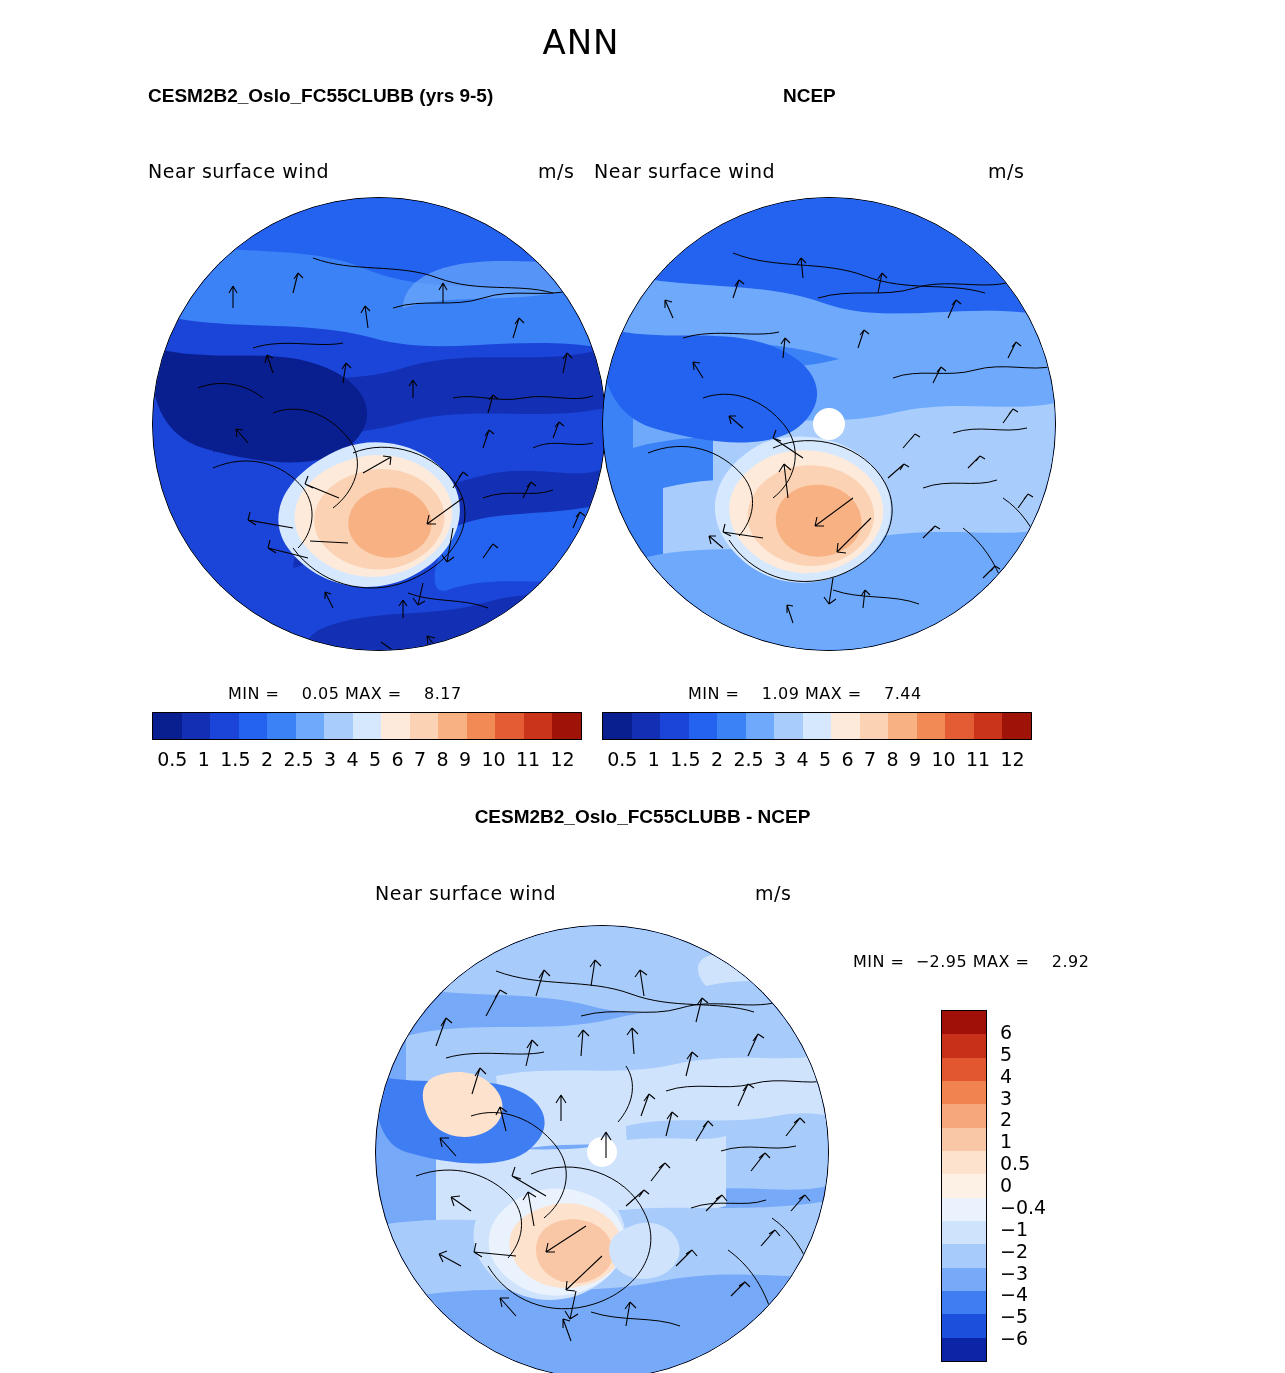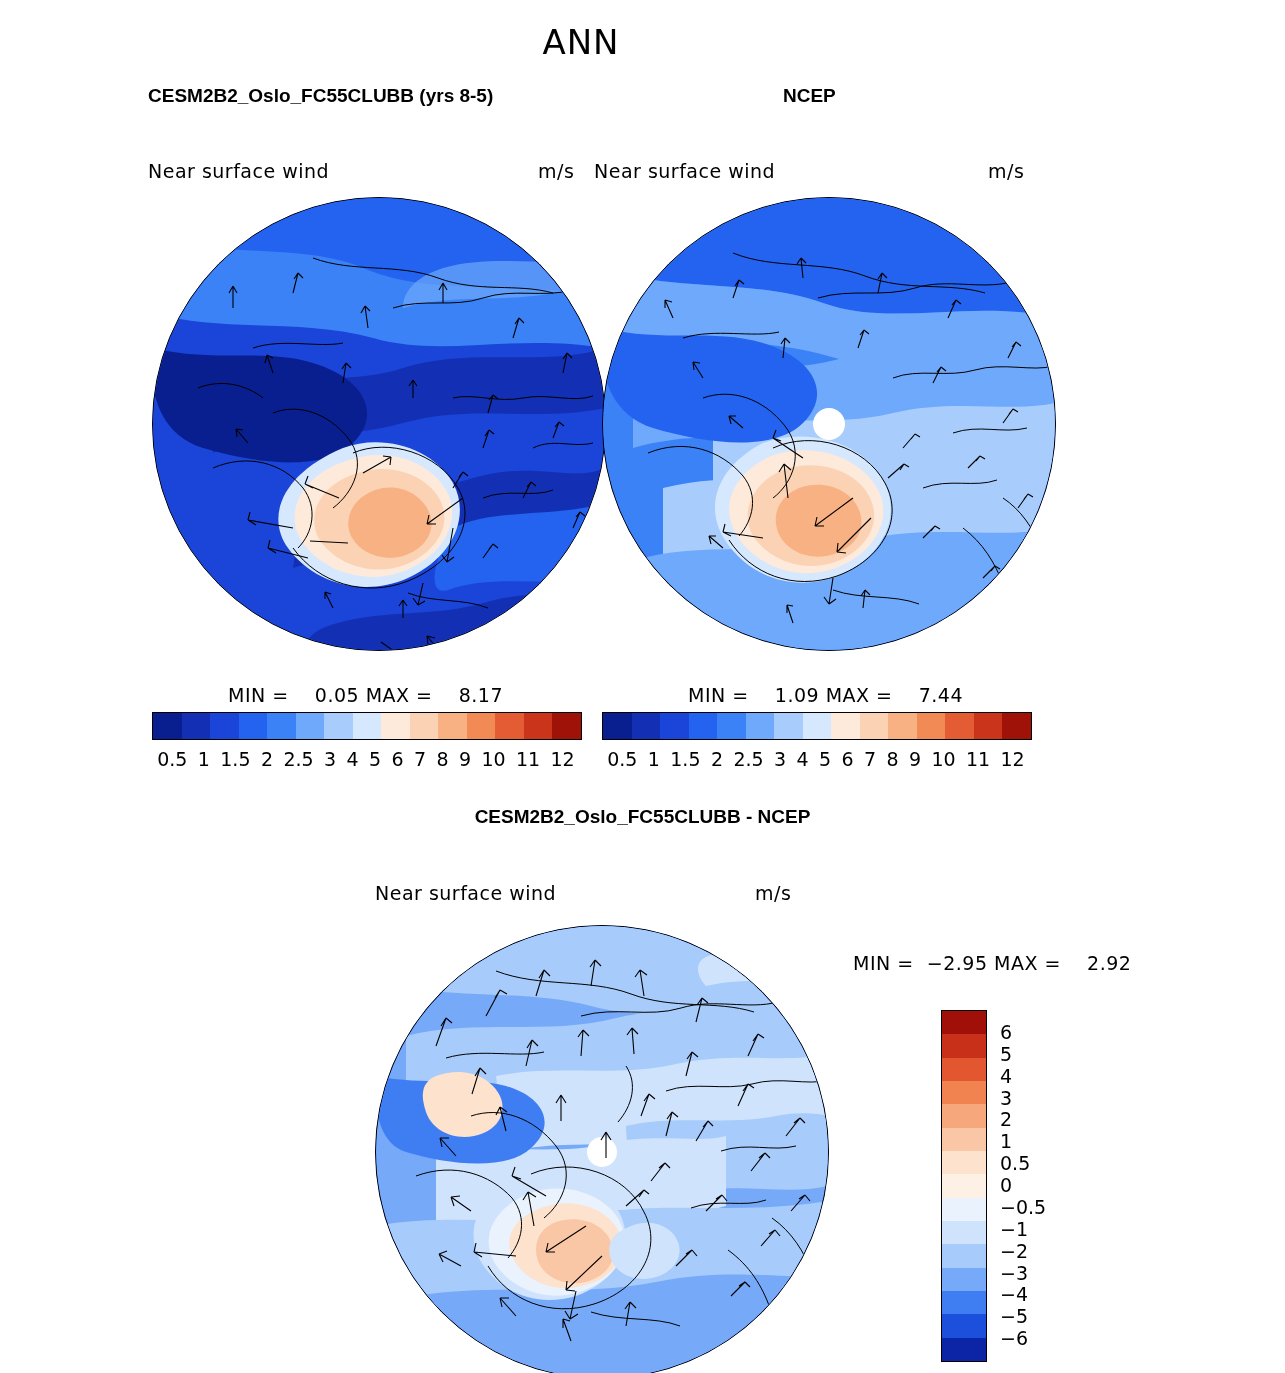--- a/index.html
+++ b/index.html
@@ -10,21 +10,21 @@
   .hdr-left{left:148px;top:85px;}
   .hdr-right{left:783px;top:85px;}
   .hdr-diff{left:0;top:806px;width:1285px;text-align:center;}
   .lbl{font-family:"DejaVu Sans",sans-serif;font-size:19px;letter-spacing:.5px;}
   .lbl-nsw1{left:148px;top:160px;}
   .lbl-ms1{left:538px;top:160px;}
   .lbl-nsw2{left:594px;top:160px;}
   .lbl-ms2{left:988px;top:160px;}
   .lbl-nsw3{left:375px;top:882px;}
   .lbl-ms3{left:755px;top:882px;}
-  .minmax{font-family:"DejaVu Sans",sans-serif;font-size:19px;letter-spacing:.5px;white-space:pre;}
+  .minmax{font-family:"DejaVu Sans",sans-serif;font-size:16px;letter-spacing:.5px;white-space:pre;}
   .mm1{left:228px;top:684px;}
   .mm2{left:676px;top:684px;margin-left:12px;}
   .mm3{left:853px;top:952px;}
   .cbar-wrap{height:26px;display:flex;border:1px solid #000;box-sizing:content-box;}
   .cbar-wrap div{flex:1 1 auto;height:100%;}
   .cb1{left:152px;top:712px;width:428px;}
   .cb2{left:602px;top:712px;width:428px;}
   .cb-ticks{display:flex;font-family:"DejaVu Sans",sans-serif;font-size:19px;}
   .cb-ticks span{flex:1 1 auto;text-align:center;}
   .ct1{left:140px;top:748px;width:452px;}
@@ -37,21 +37,21 @@
   .m1{left:152px;top:197px;width:452px;height:452px;}
   .m2{left:602px;top:197px;width:452px;height:452px;}
   .m3{left:375px;top:925px;width:452px;height:452px;}
   .map svg{display:block;width:100%;height:100%;}
 </style>
 </head>
 <body>
 
 <div class="abs ttl-ann">ANN</div>
 
-<div class="abs hdr hdr-left">CESM2B2_Oslo_FC55CLUBB (yrs 8-5)</div>
+<div class="abs hdr hdr-left">CESM2B2_Oslo_FC55CLUBB (yrs 9-5)</div>
 <div class="abs hdr hdr-right">NCEP</div>
 
 <div class="abs lbl lbl-nsw1">Near surface wind</div>
 <div class="abs lbl lbl-ms1">m/s</div>
 <div class="abs lbl lbl-nsw2">Near surface wind</div>
 <div class="abs lbl lbl-ms2">m/s</div>
 
 <div class="abs map m1">
   <svg viewBox="0 0 452 452" preserveAspectRatio="none">
     <defs>
@@ -391,20 +391,20 @@
   </div>
 <div class="abs vlabels">
     <span style="top: 21.875px;">6</span>
     <span style="top: 43.75px;">5</span>
     <span style="top: 65.625px;">4</span>
     <span style="top: 87.5px;">3</span>
     <span style="top: 109.375px;">2</span>
     <span style="top: 131.25px;">1</span>
     <span style="top: 153.125px;">0.5</span>
     <span style="top: 175px;">0</span>
-    <span style="top: 196.875px;">−0.5</span>
+    <span style="top: 196.875px;">−0.4</span>
     <span style="top: 218.75px;">−1</span>
     <span style="top: 240.625px;">−2</span>
     <span style="top: 262.5px;">−3</span>
     <span style="top: 284.375px;">−4</span>
     <span style="top: 306.25px;">−5</span>
     <span style="top: 328.125px;">−6</span>
   </div>
 
 </body></html>

